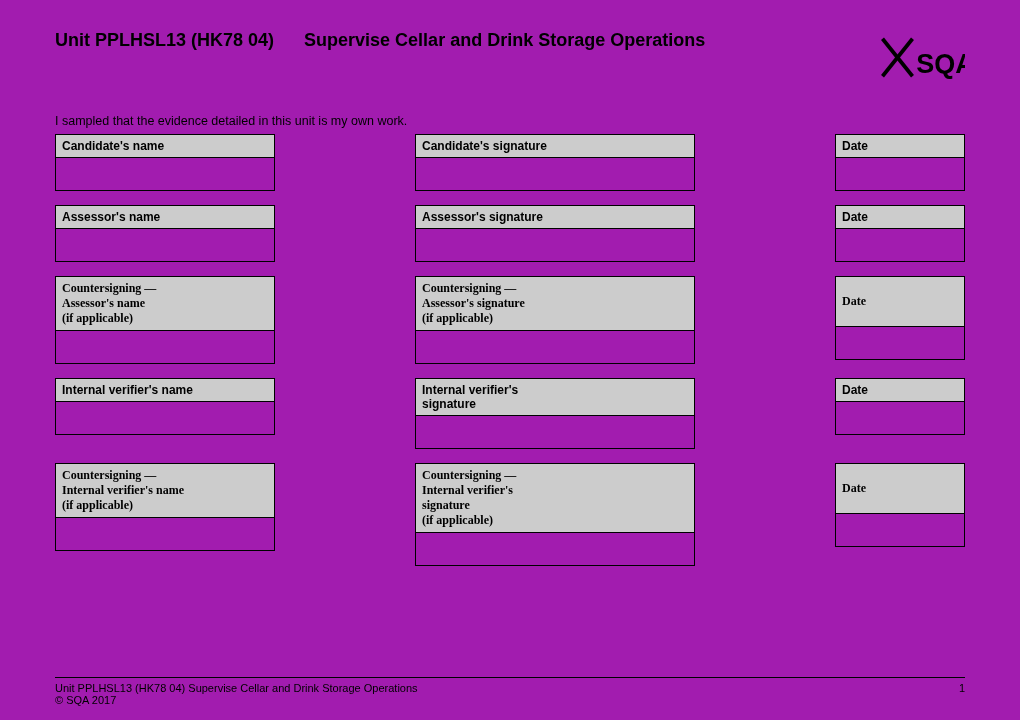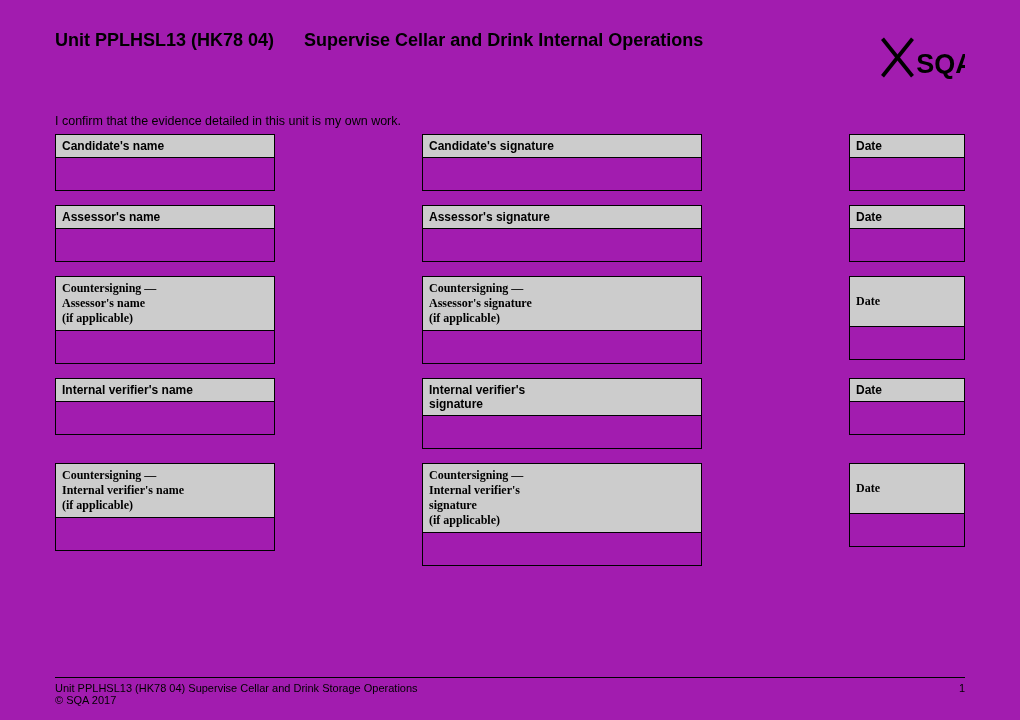--- a/index.html
+++ b/index.html
@@ -51,21 +51,21 @@
       margin-bottom: 14px;
     }
     .col-left {
       width: 220px;
     }
     .col-mid {
       width: 280px;
       border-radius: 22px;
     }
     .col-right {
-      width: 116px;
+      width: 130px;
     }
     .form-block {
       border: 1.5px solid #000;
       display: flex;
       flex-direction: column;
       width: 100%;
     }
     .label-row {
       background: #ccc;
       font-weight: bold;
@@ -98,34 +98,34 @@
   </style>
 </head>
 <body>
 
 <div class="page">
 
   <div class="header">
     <div class="header-title">
       <div class="title-line">
         <span>Unit PPLHSL13 (HK78 04)</span>
-        <span>Supervise Cellar and Drink Internal Operations</span>
+        <span>Supervise Cellar and Drink Storage Operations</span>
       </div>
     </div>
 
     <svg class="sqa-logo" viewBox="0 0 120 80" xmlns="http://www.w3.org/2000/svg">
 
       <line x1="10" y1="5" x2="50" y2="55" stroke="#000" stroke-width="5"></line>
       <line x1="50" y1="5" x2="10" y2="55" stroke="#000" stroke-width="5"></line>
 
       <text x="55" y="50" font-size="36" font-weight="bold" font-family="Arial" fill="#000">SQA</text>
     </svg>
   </div>
 
-  <p class="confirm-text">I confirm that the evidence detailed in this unit is my own work.</p>
+  <p class="confirm-text">I sampled that the evidence detailed in this unit is my own work.</p>
   <div class="row-group">
     <div class="col-left">
       <div class="form-block">
         <div class="label-row">Candidate's name</div>
         <div class="value-row"></div>
       </div>
     </div>
     <div class="col-mid">
       <div class="form-block">
         <div class="label-row">Candidate's signature</div>

